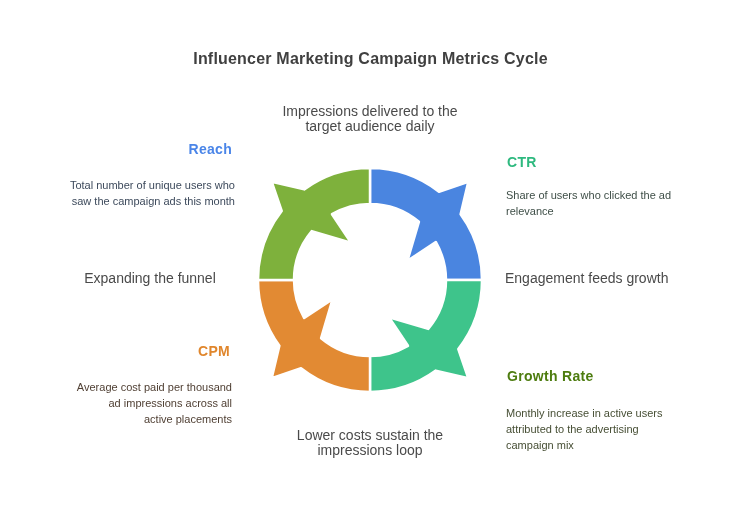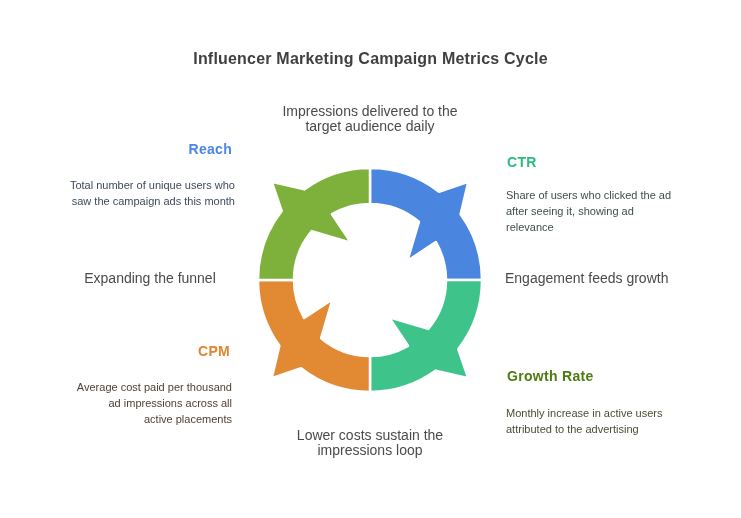--- a/index.html
+++ b/index.html
@@ -44,38 +44,38 @@
 
 <div class="abs metric-label align-r m-reach-label" style="color: rgb(74, 133, 232);">Reach</div>
 <div class="abs metric-desc align-r m-reach-desc">
   <div>Total number of unique users who</div>
   <div>saw the campaign ads this month</div>
 </div>
 
 <div class="abs metric-label align-l m-ctr-label" style="color: rgb(46, 185, 127);">CTR</div>
 <div class="abs metric-desc align-l m-ctr-desc">
   <div>Share of users who clicked the ad</div>
-  <div>after seeing it, showing ad</div>
   <div>relevance</div>
 </div>
 
 <div class="abs annot annot-left">Expanding the funnel</div>
 <div class="abs annot annot-right">Engagement feeds growth</div>
 
 <div class="abs metric-label align-r m-cpm-label" style="color: rgb(224, 134, 44);">CPM</div>
 <div class="abs metric-desc align-r m-cpm-desc">
   <div>Average cost paid per thousand</div>
   <div>ad impressions across all</div>
   <div>active placements</div>
 </div>
 
 <div class="abs metric-label align-l m-gr-label" style="color: #4d7c0f;">Growth Rate</div>
 <div class="abs metric-desc align-l m-gr-desc">
   <div>Monthly increase in active users</div>
   <div>attributed to the advertising</div>
+  <div>campaign mix</div>
 </div>
 
 <div class="abs annot center annot-bottom">
   <div>Lower costs sustain the</div>
   <div>impressions loop</div>
 </div>
 
 <svg class="abs cycle-svg" width="304" height="304" viewBox="-152 -152 304 304">
   <defs>
     <path id="seg" d="M 0 -112

